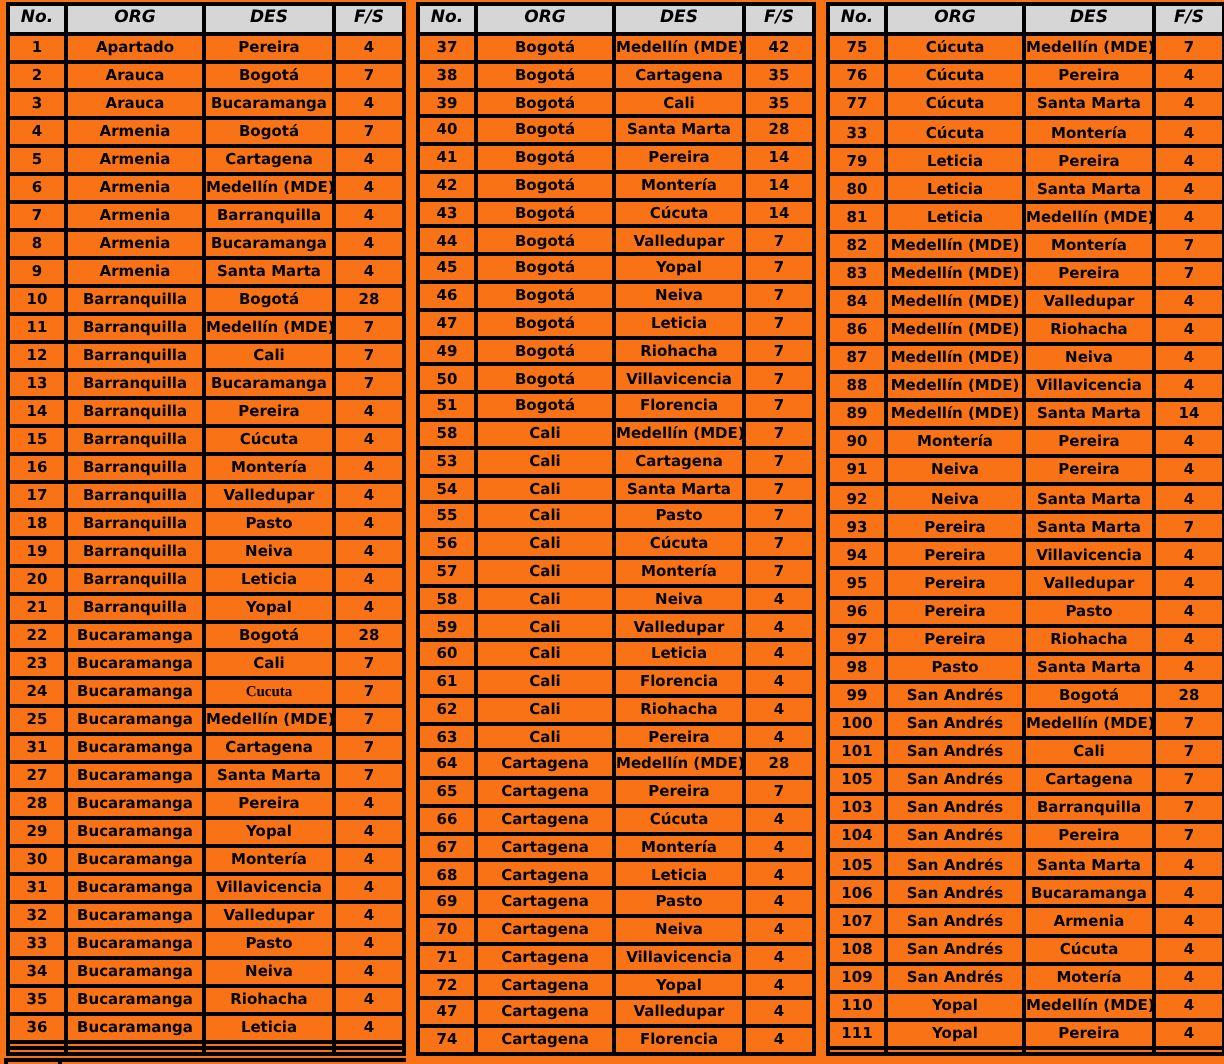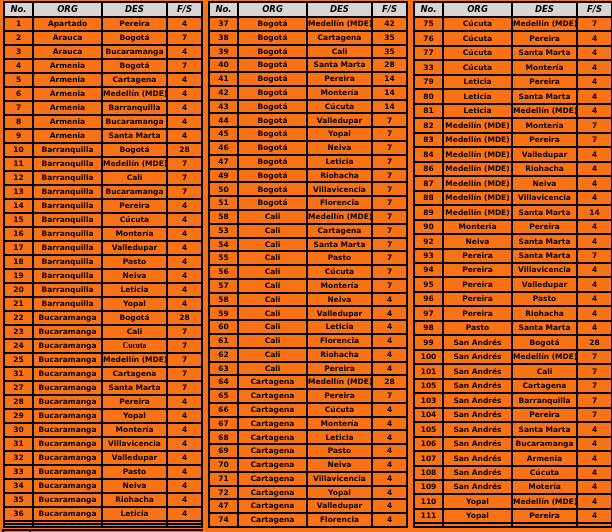--- a/index.html
+++ b/index.html
@@ -662,20 +662,26 @@
             <td class="c-des">Santa Marta</td>
             <td class="c-fs">14</td>
           </tr>
           <tr>
             <td class="c-no">90</td>
             <td class="c-org">Montería</td>
             <td class="c-des">Pereira</td>
             <td class="c-fs">4</td>
           </tr>
           <tr>
+            <td class="c-no">91</td>
+            <td class="c-org">Neiva</td>
+            <td class="c-des">Pereira</td>
+            <td class="c-fs">4</td>
+          </tr>
+          <tr>
             <td class="c-no">92</td>
             <td class="c-org">Neiva</td>
             <td class="c-des">Santa Marta</td>
             <td class="c-fs">4</td>
           </tr>
           <tr>
             <td class="c-no">93</td>
             <td class="c-org">Pereira</td>
             <td class="c-des">Santa Marta</td>
             <td class="c-fs">7</td>

